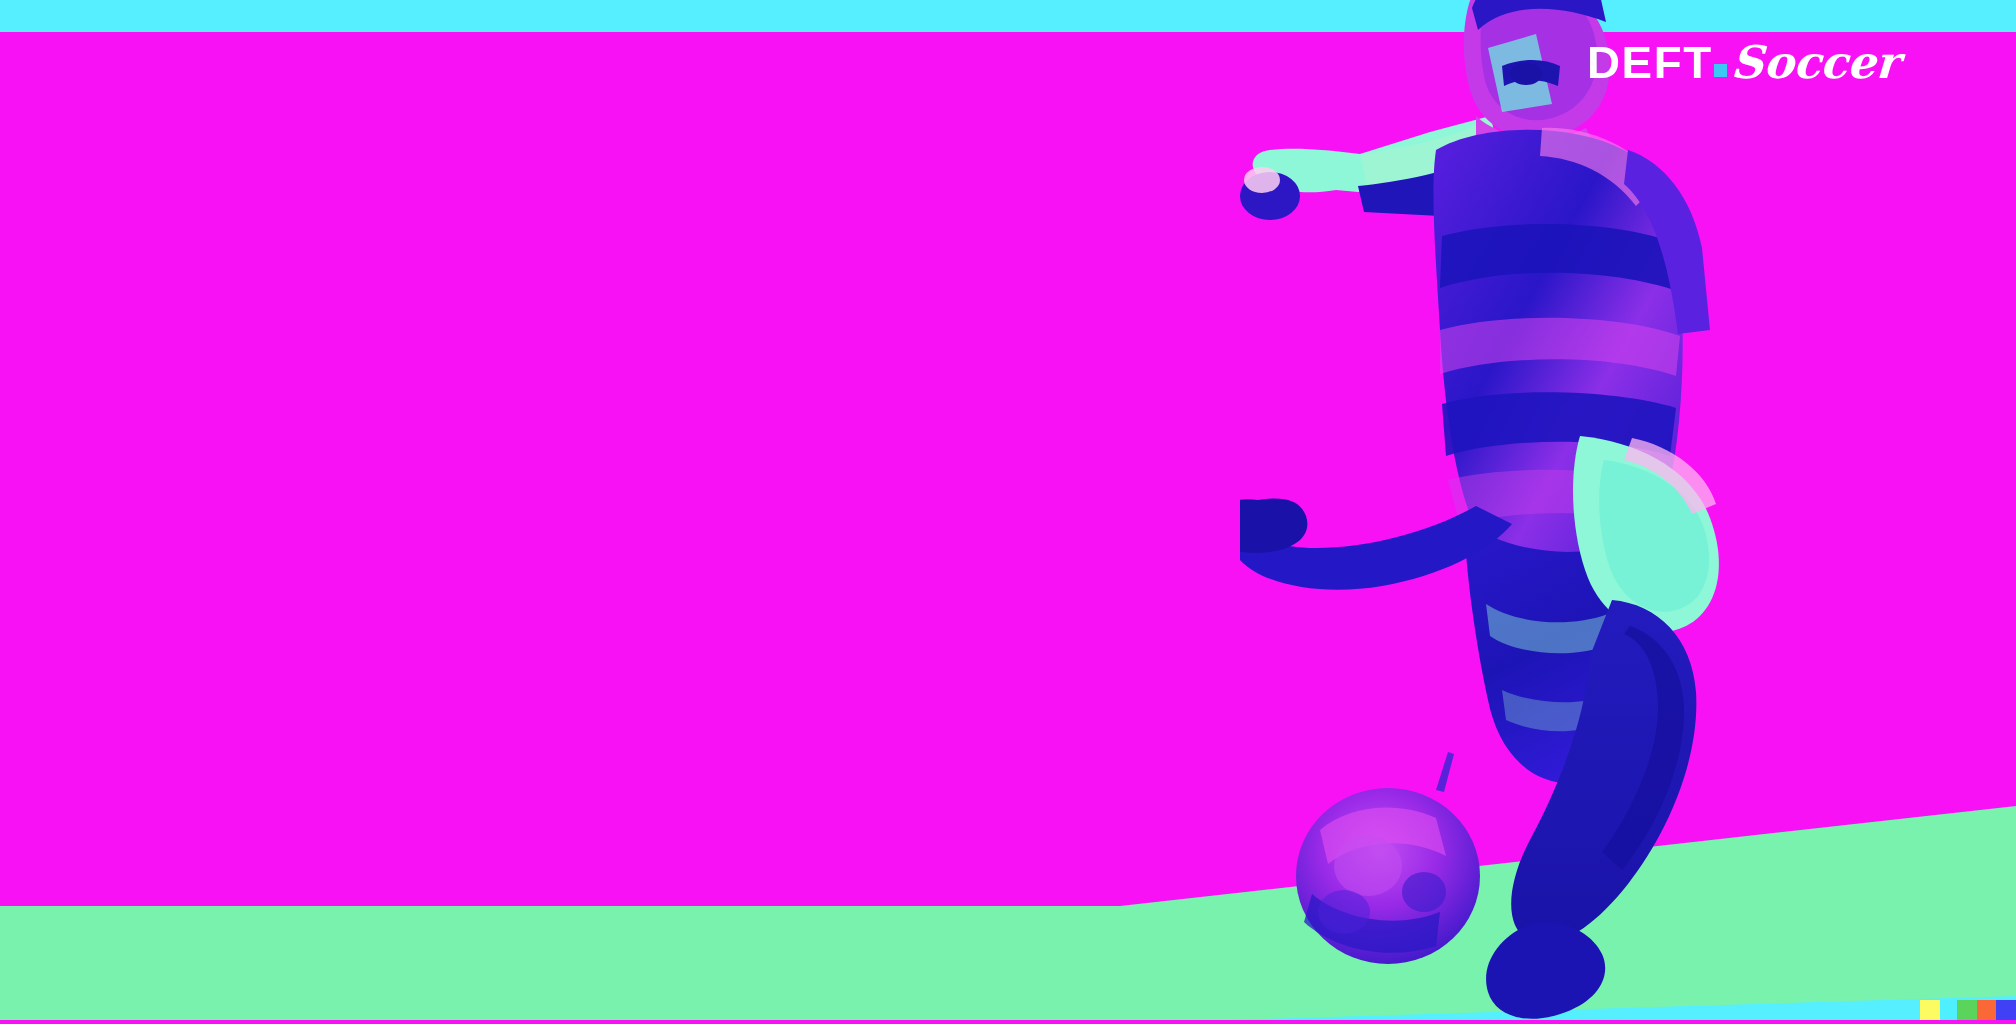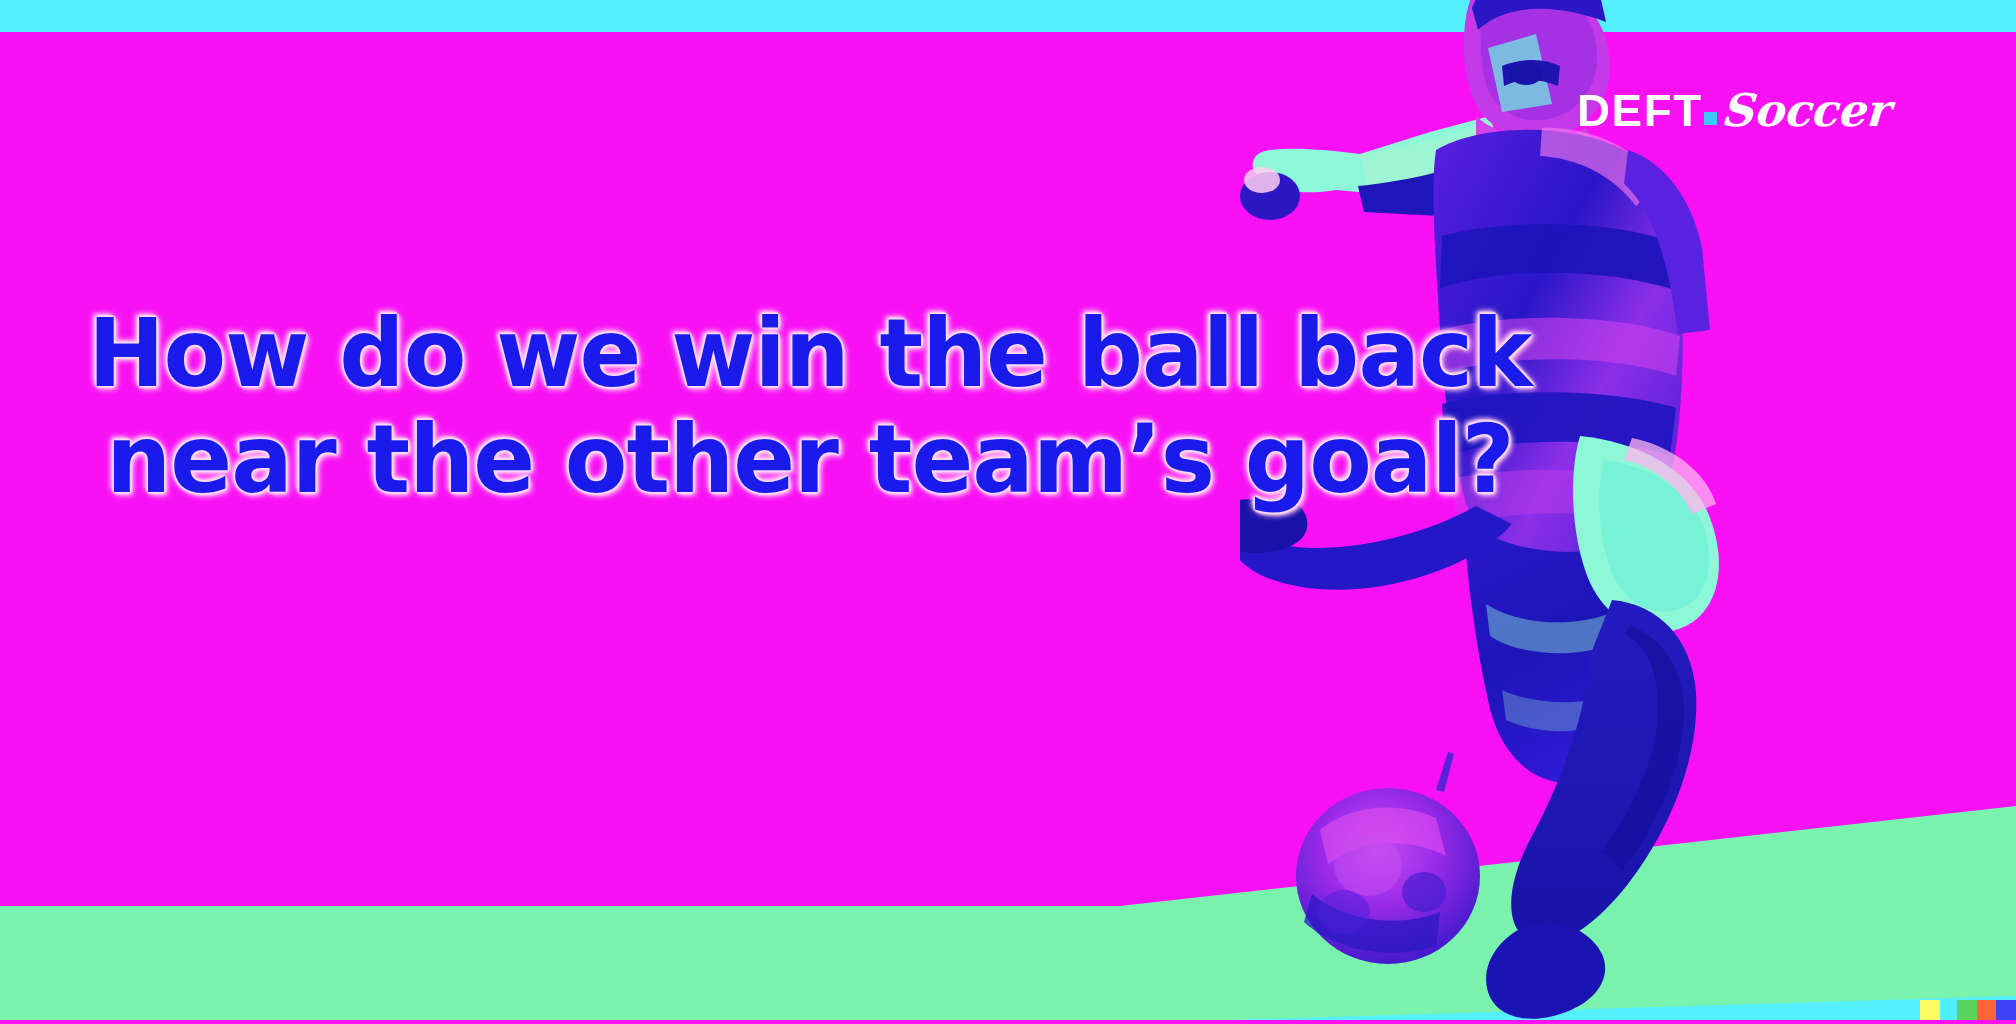--- a/index.html
+++ b/index.html
@@ -57,27 +57,26 @@
 
   #magenta-hairline {
     left: 0; bottom: 0;
     width: 2016px; height: 4px;
     background: #f811f5;
   }
 
   
   #logo {
     position: absolute;
-    right: 124px;
+    right: 114px;
     top: 40px;
     display: flex;
     align-items: baseline;
     white-space: nowrap;
     z-index: 40;
-    margin-top: 48px;
   }
   #logo-deft {
     font-family: "Liberation Sans", sans-serif;
     font-weight: 700;
     font-size: 44px;
     letter-spacing: 1.5px;
     color: #ffffff;
     line-height: 1;
     transform: scaleX(1.04);
     transform-origin: left bottom;
@@ -305,24 +304,20 @@
 
   <div class="layer" id="green-bottom-band"></div>
   <div class="layer" id="cyan-bottom-wedge"></div>
 
   <div id="logo">
     <span id="logo-deft">DEFT</span>
     <span id="logo-dot" style="background: rgb(59, 200, 245);"></span>
     <span id="logo-soccer">Soccer</span>
   </div>
 
-  <div id="headline">
-    <div class="headline-line" style="color: rgb(26, 26, 234);">How do we win the ball back</div>
-    <div class="headline-line" style="color: rgb(26, 26, 234);">near the other team’s goal?</div>
-  </div>
 
   <div id="swatch-strip" style="position:absolute; right:0; bottom:4px; display:flex; height:20px; z-index:60;">
     <div class="swatch" style="width: 20px; height: 20px; background: rgb(253, 251, 98);"></div>
     <div class="swatch" style="width: 17px; height: 20px; background: rgb(78, 240, 255);"></div>
     <div class="swatch" style="width: 20px; height: 20px; background: rgb(91, 212, 91);"></div>
     <div class="swatch" style="width: 19px; height: 20px; background: rgb(251, 104, 56);"></div>
     <div class="swatch" style="width: 20px; height: 20px; background: rgb(64, 64, 245);"></div>
   </div>
 
   <div class="layer" id="magenta-hairline"></div>

